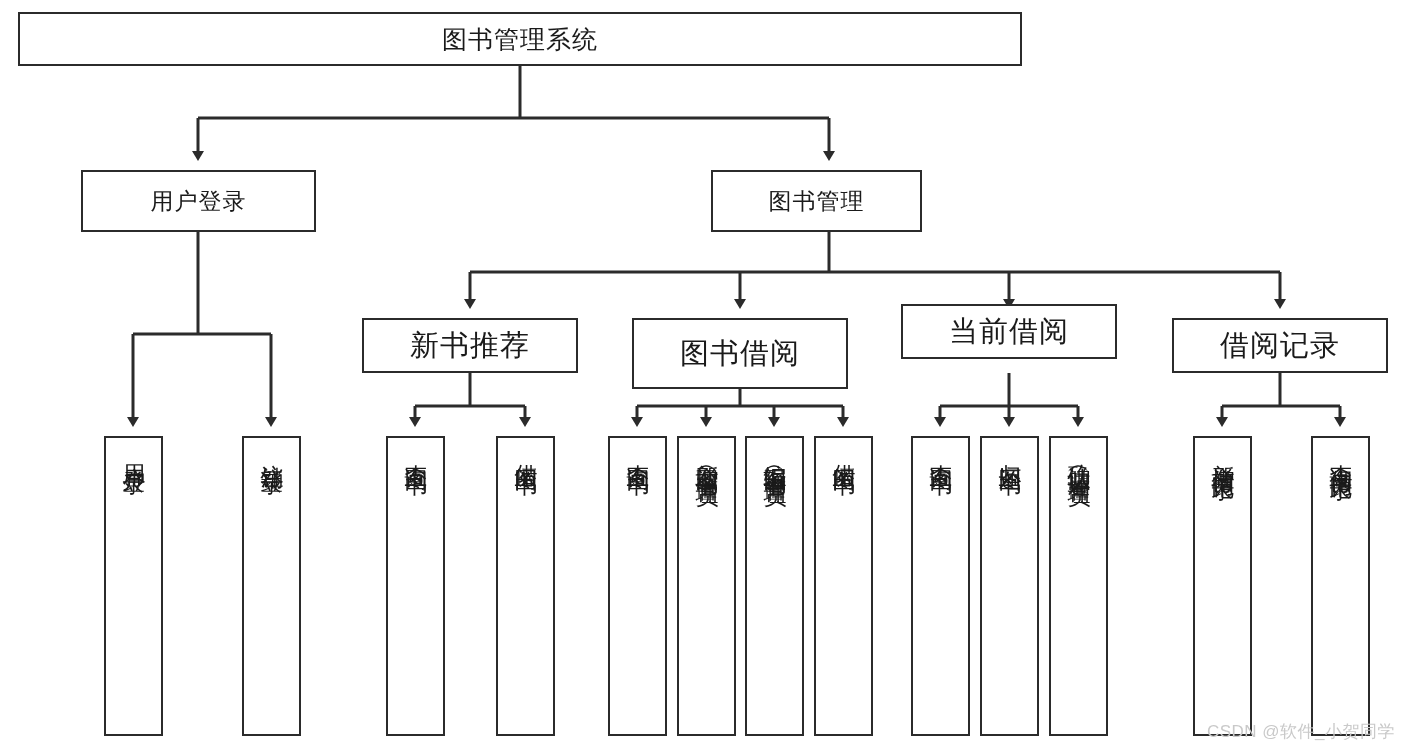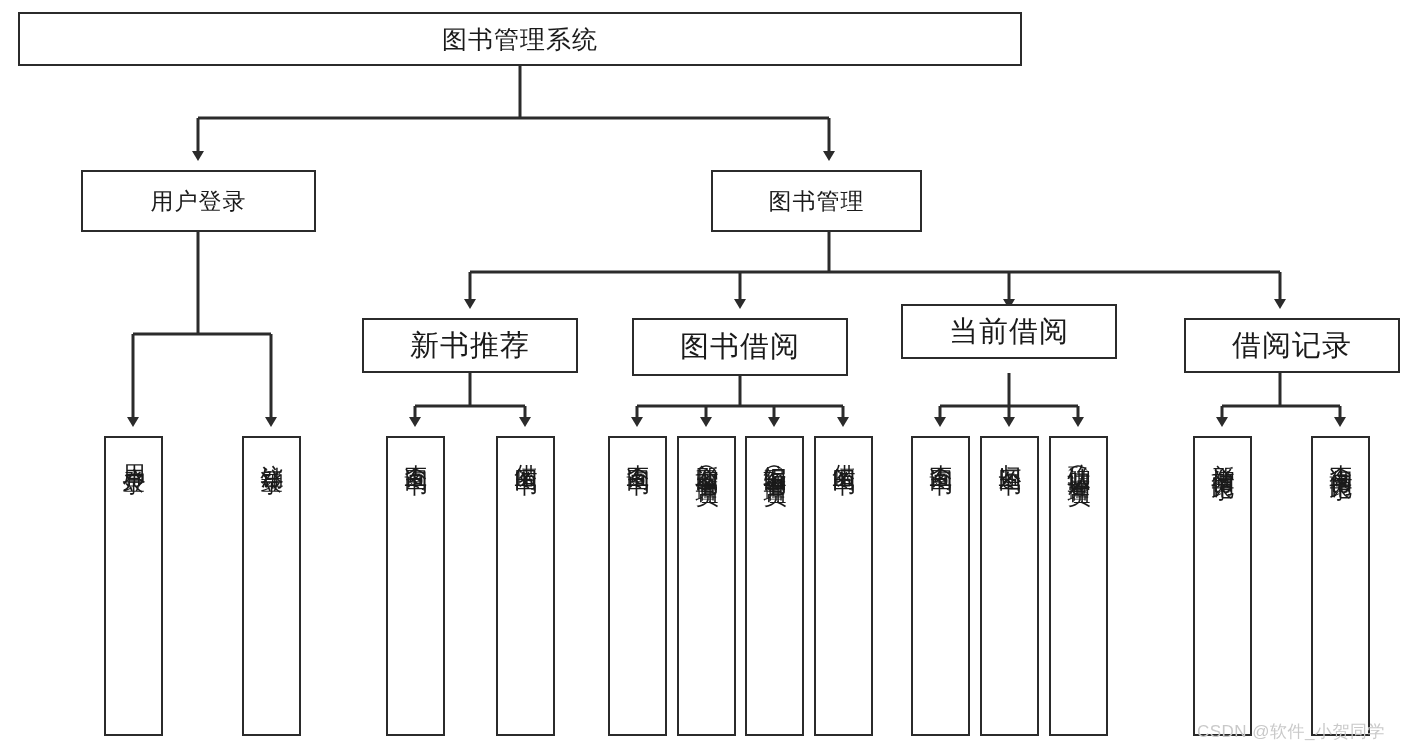--- a/index.html
+++ b/index.html
@@ -58,21 +58,21 @@
     line-height: 1.04;
     white-space: nowrap;
     text-align: center;
   }
   .htext {
     white-space: nowrap;
     letter-spacing: 1px;
   }
   .watermark {
     position: absolute;
-    right: 20px;
+    right: 10px;
     bottom: 4px;
     font-size: 17px;
     color: #c9c9c9;
     letter-spacing: 0.5px;
     white-space: nowrap;
   }
 </style>
 </head>
 <body>
 
@@ -135,27 +135,27 @@
   <div class="node level-2" style="left:81px; top:170px; width:235px; height:62px;">
     <span class="htext">用户登录</span>
   </div>
   <div class="node level-2" style="left:711px; top:170px; width:211px; height:62px;">
     <span class="htext">图书管理</span>
   </div>
 
   <div class="node level-3" style="left:362px; top:318px; width:216px; height:55px;">
     <span class="htext">新书推荐</span>
   </div>
-  <div class="node level-3" style="left:632px; top:318px; width:216px; height:58px;">
+  <div class="node level-3" style="left:632px; top:318px; width:216px; height:71px;">
     <span class="htext">图书借阅</span>
   </div>
   <div class="node level-3" style="left:901px; top:304px; width:216px; height:55px;">
     <span class="htext">当前借阅</span>
   </div>
-  <div class="node level-3" style="left:1172px; top:318px; width:216px; height:55px;margin-left:12px;">
+  <div class="node level-3" style="left:1172px; top:318px; width:216px; height:55px;">
     <span class="htext">借阅记录</span>
   </div>
 
   <div class="node leaf" style="left:104px; top:436px; width:59px; height:300px;">
     <span class="vtext">用户登录</span>
   </div>
   <div class="node leaf" style="left:242px; top:436px; width:59px; height:300px;">
     <span class="vtext">注销登录</span>
   </div>
 

